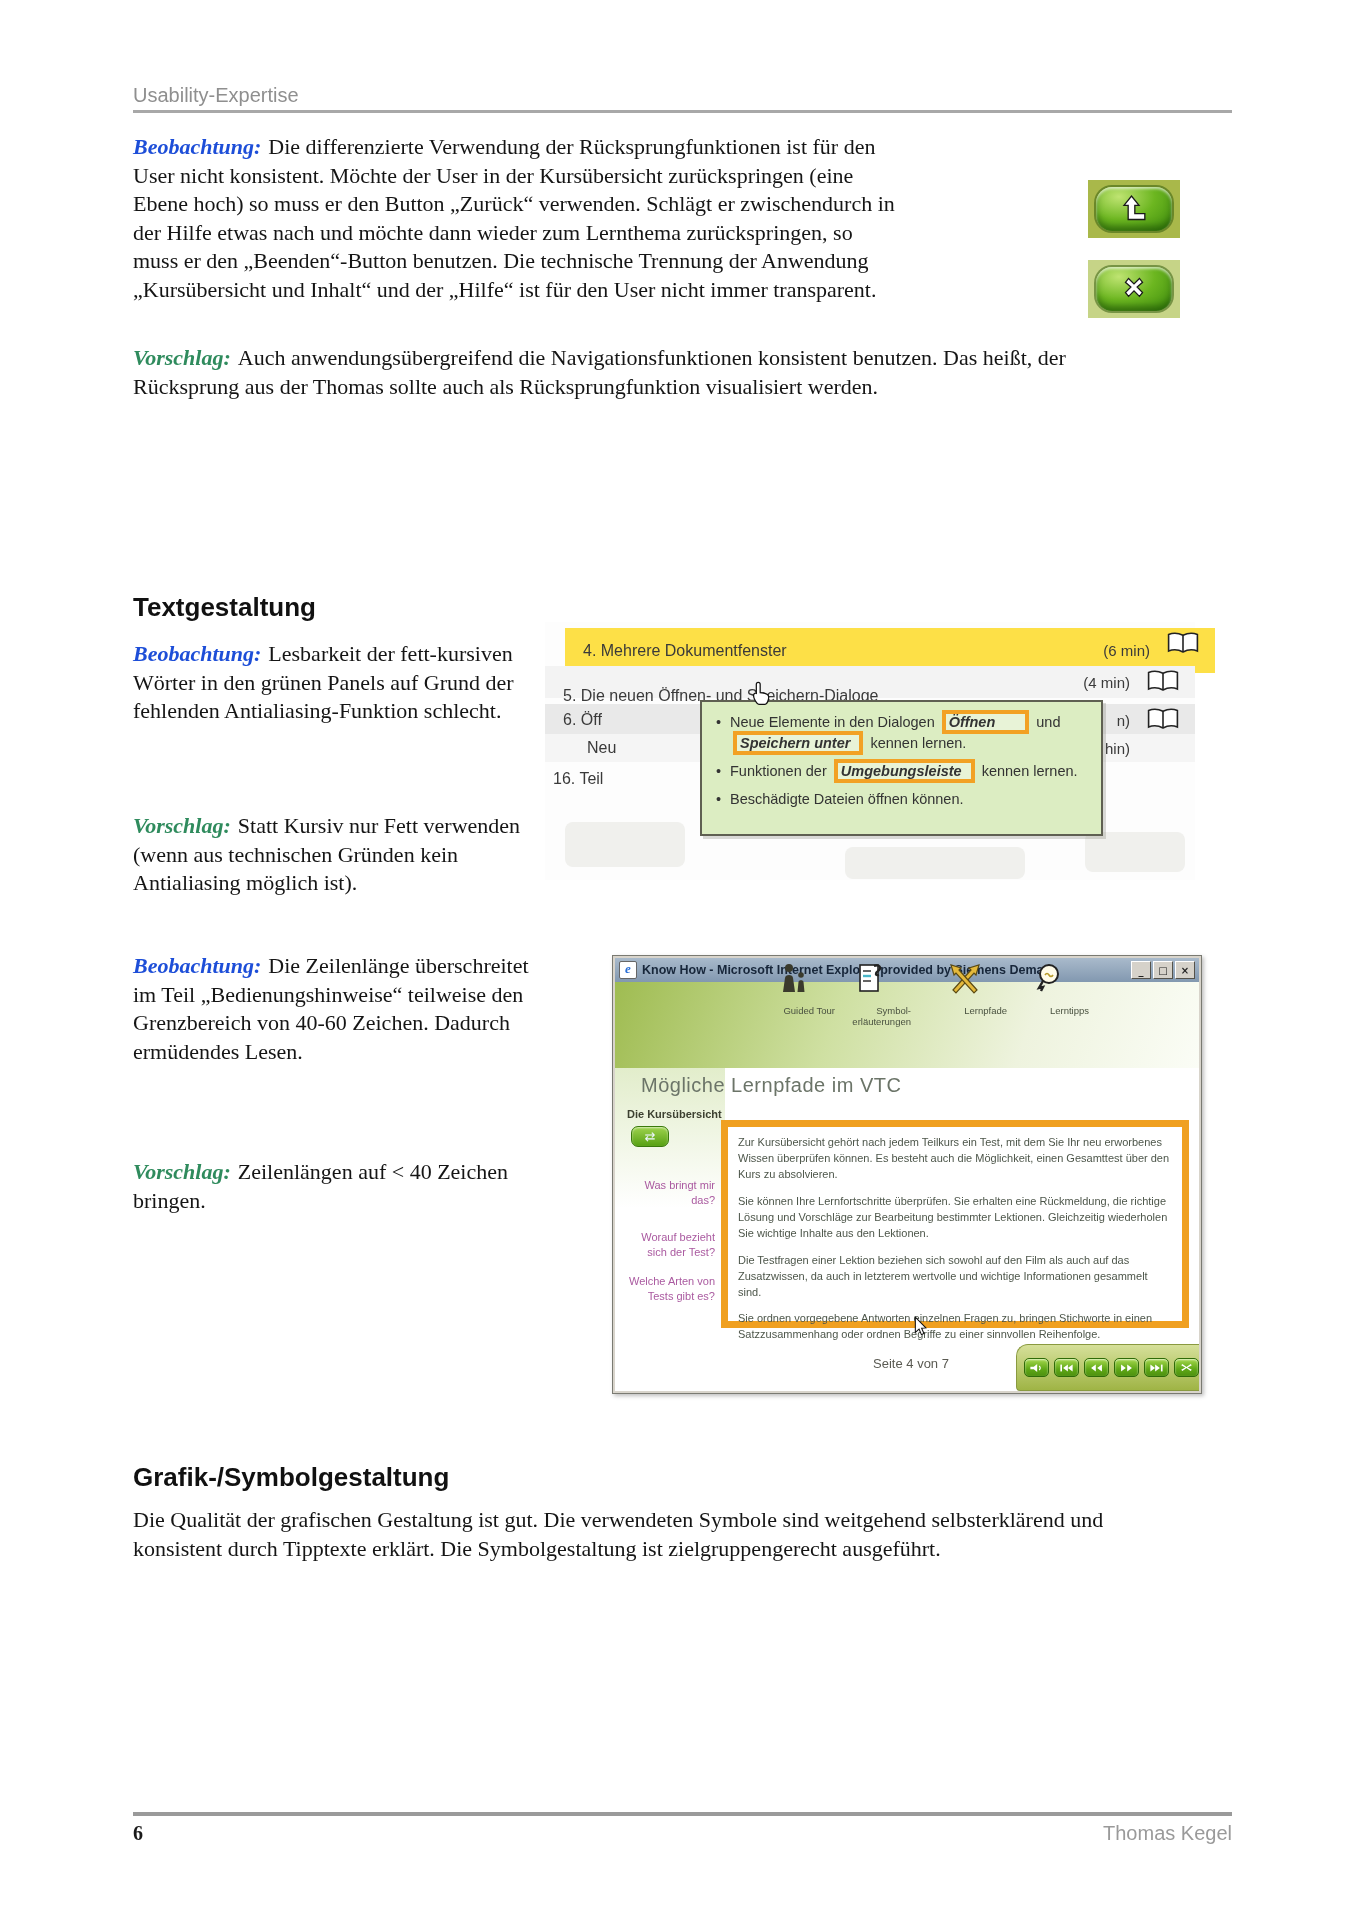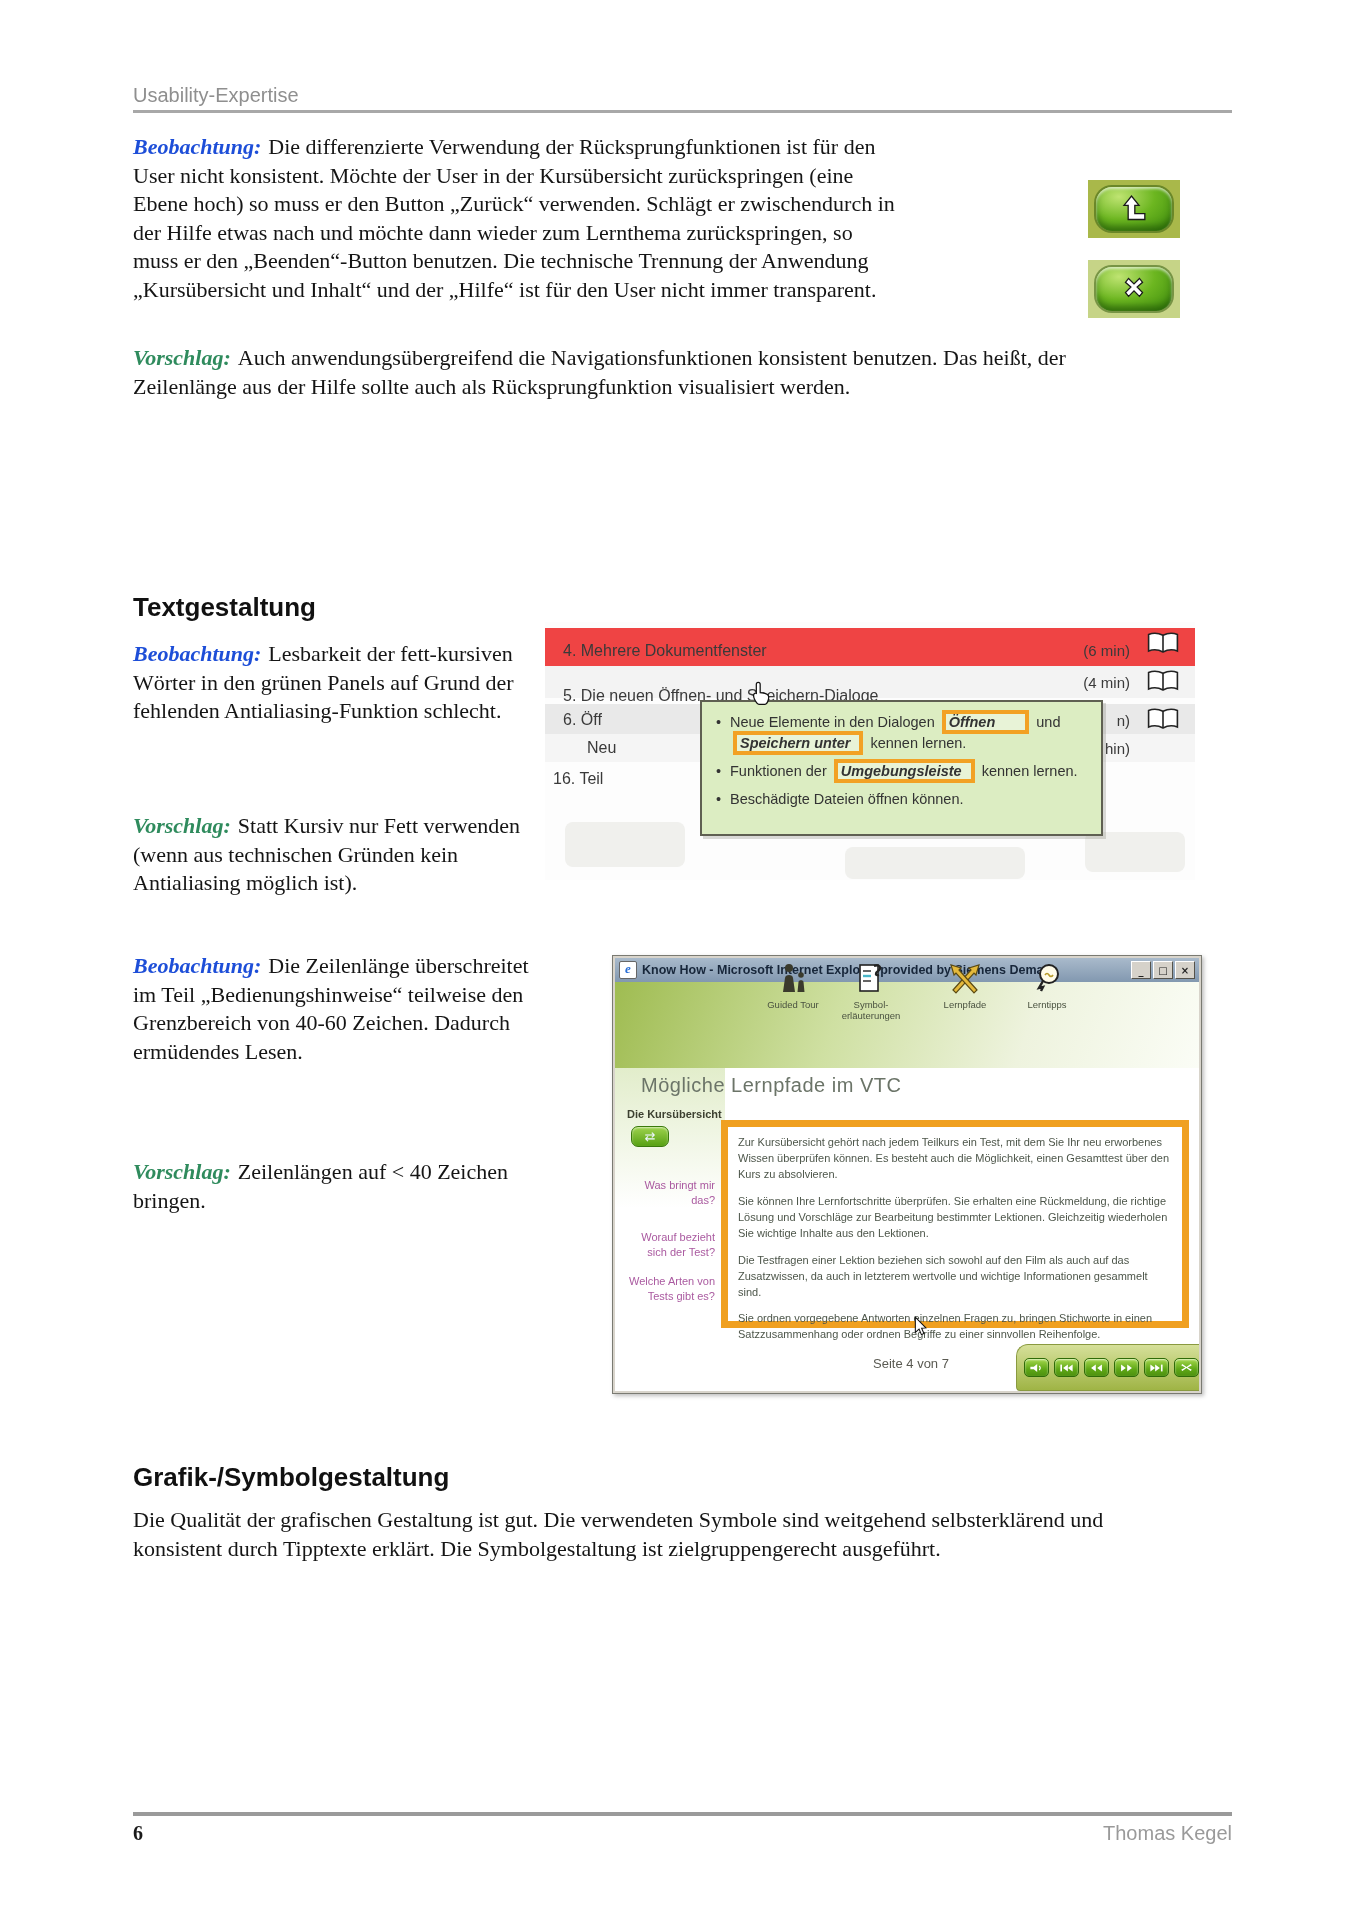--- a/index.html
+++ b/index.html
@@ -54,21 +54,21 @@
            background:linear-gradient(180deg,#a9bacb,#8298b0);display:flex;align-items:center;padding:0 4px;}
   .b-ico{width:16px;height:16px;background:#fff;border:1px solid #666;border-radius:2px;
          font:bold italic 13px "Liberation Serif",serif;color:#2a6fd6;text-align:center;line-height:14px;margin-right:5px;}
   .b-title-text{flex:1;font-size:12.5px;font-weight:bold;color:#17263a;white-space:nowrap;overflow:hidden;}
   .b-ctrl{width:18px;height:16px;margin-left:2px;background:#d6d2ca;border:1px solid;
           border-color:#fff #55524a #55524a #fff;font:bold 10px "DejaVu Sans",sans-serif;color:#222;
           display:flex;align-items:center;justify-content:center;}
   .b-band{position:absolute;left:2px;top:26px;right:2px;height:86px;
           background:linear-gradient(110deg,#9fbc51 0%,#cfe0a2 38%,#eef3de 70%,#fbfdf6 100%);}
   .b-navicon{position:absolute;top:6px;width:84px;text-align:center;}
-  .b-navicon .cap{font-size:9.5px;color:#4a5240;line-height:1.15;margin-top:2px;}
+  .b-navicon .cap{font-size:9.5px;color:#4a5240;line-height:1.15;margin-top:8px;text-align:right;}
   .b-sidegrad{position:absolute;left:2px;top:112px;width:110px;height:140px;
               background:linear-gradient(180deg,#e2edcb,rgba(255,255,255,0));}
   .b-head{position:absolute;left:28px;top:118px;font-size:20px;color:#6b7468;letter-spacing:.5px;}
   .orange-box{position:absolute;left:108px;top:164px;width:468px;height:208px;border:7px solid #F0A020;
               box-sizing:border-box;background:#fff;padding:8px 10px;}
   .ob-para{font-size:11px;line-height:1.45;color:#4d564a;margin-bottom:11px;}
   .b-sb-title{position:absolute;left:14px;top:152px;width:95px;font-size:11px;font-weight:bold;color:#3c4030;}
   .swap-btn{position:absolute;left:18px;top:170px;width:36px;height:19px;border-radius:7px;
             background:linear-gradient(180deg,#9ed34e,#57a013);border:1px solid #3a7a0c;
             color:#eef6ff;font-size:13px;display:flex;align-items:center;justify-content:center;
@@ -110,38 +110,38 @@
     <div class="bigbtn">
       <span>
         <svg width="34" height="28" viewBox="0 0 40 36">
             <path d="M9,12 L13,7 L20,14 L27,7 L31,12 L24,18 L31,25 L27,30 L20,23 L13,30 L9,25 L16,18 Z" fill="#ffffff" stroke="#1a1a1a" stroke-width="1.6"></path>
           </svg>
       </span>
     </div>
   </div>
 
   <div class="para" style="left:133px;top:344px;width:1000px;">
-    <span class="lbl-sug">Vorschlag:</span><span>Auch anwendungsübergreifend die Navigationsfunktionen konsistent benutzen. Das heißt, der Zeilenlänge aus der Hilfe sollte auch als Rücksprungfunktion visualisiert werden.</span>
+    <span class="lbl-sug">Vorschlag:</span><span>Auch anwendungsübergreifend die Navigationsfunktionen konsistent benutzen. Das heißt, der Rücksprung aus der Thomas sollte auch als Rücksprungfunktion visualisiert werden.</span>
   </div>
 
   <div class="section-h" style="left:133px;top:592px;">Textgestaltung</div>
 
   <div class="para" style="left:133px;top:640px;width:395px;">
     <span class="lbl-obs">Beobachtung:</span><span>Lesbarkeit der fett-kursiven Wörter in den grünen Panels auf Grund der fehlenden Antialiasing-Funktion schlecht.</span>
   </div>
   <div class="para" style="left:133px;top:812px;width:395px;">
     <span class="lbl-sug">Vorschlag:</span><span>Statt Kursiv nur Fett verwenden (wenn aus technischen Gründen kein Antialiasing möglich ist).</span>
   </div>
 
   <div class="shot1">
     <div class="s1-blob" style="left:20px;top:200px;width:120px;height:45px;"></div>
     <div class="s1-blob" style="left:300px;top:225px;width:180px;height:32px;"></div>
     <div class="s1-blob" style="left:540px;top:210px;width:100px;height:40px;"></div>
 
-    <div class="s1-row" style="top:6px;height:45px;background:#ef4444;">
+    <div class="s1-row" style="top:6px;height:45px;background:#fde047;margin-left:20px;">
       <span class="s1-label" style="left:18px;">4. Mehrere Dokumentfenster</span>
       <span class="s1-dur">(6 min)</span>
       <span class="s1-book">
         <svg width="32" height="24" viewBox="0 0 20 14">
             <path d="M10 2.2 C7 .7 3.5 .7 1 1.7 V12 C3.5 11 7 11 10 12.6 C13 11 16.5 11 19 12 V1.7 C16.5 .7 13 .7 10 2.2 Z" fill="#fff" stroke="#222" stroke-width="1"></path>
             <line x1="10" y1="2.2" x2="10" y2="12.6" stroke="#222" stroke-width="1"></line>
           </svg>
       </span>
     </div>
     <div class="s1-row" style="top:44px;height:32px;background:#f3f3f3;">

